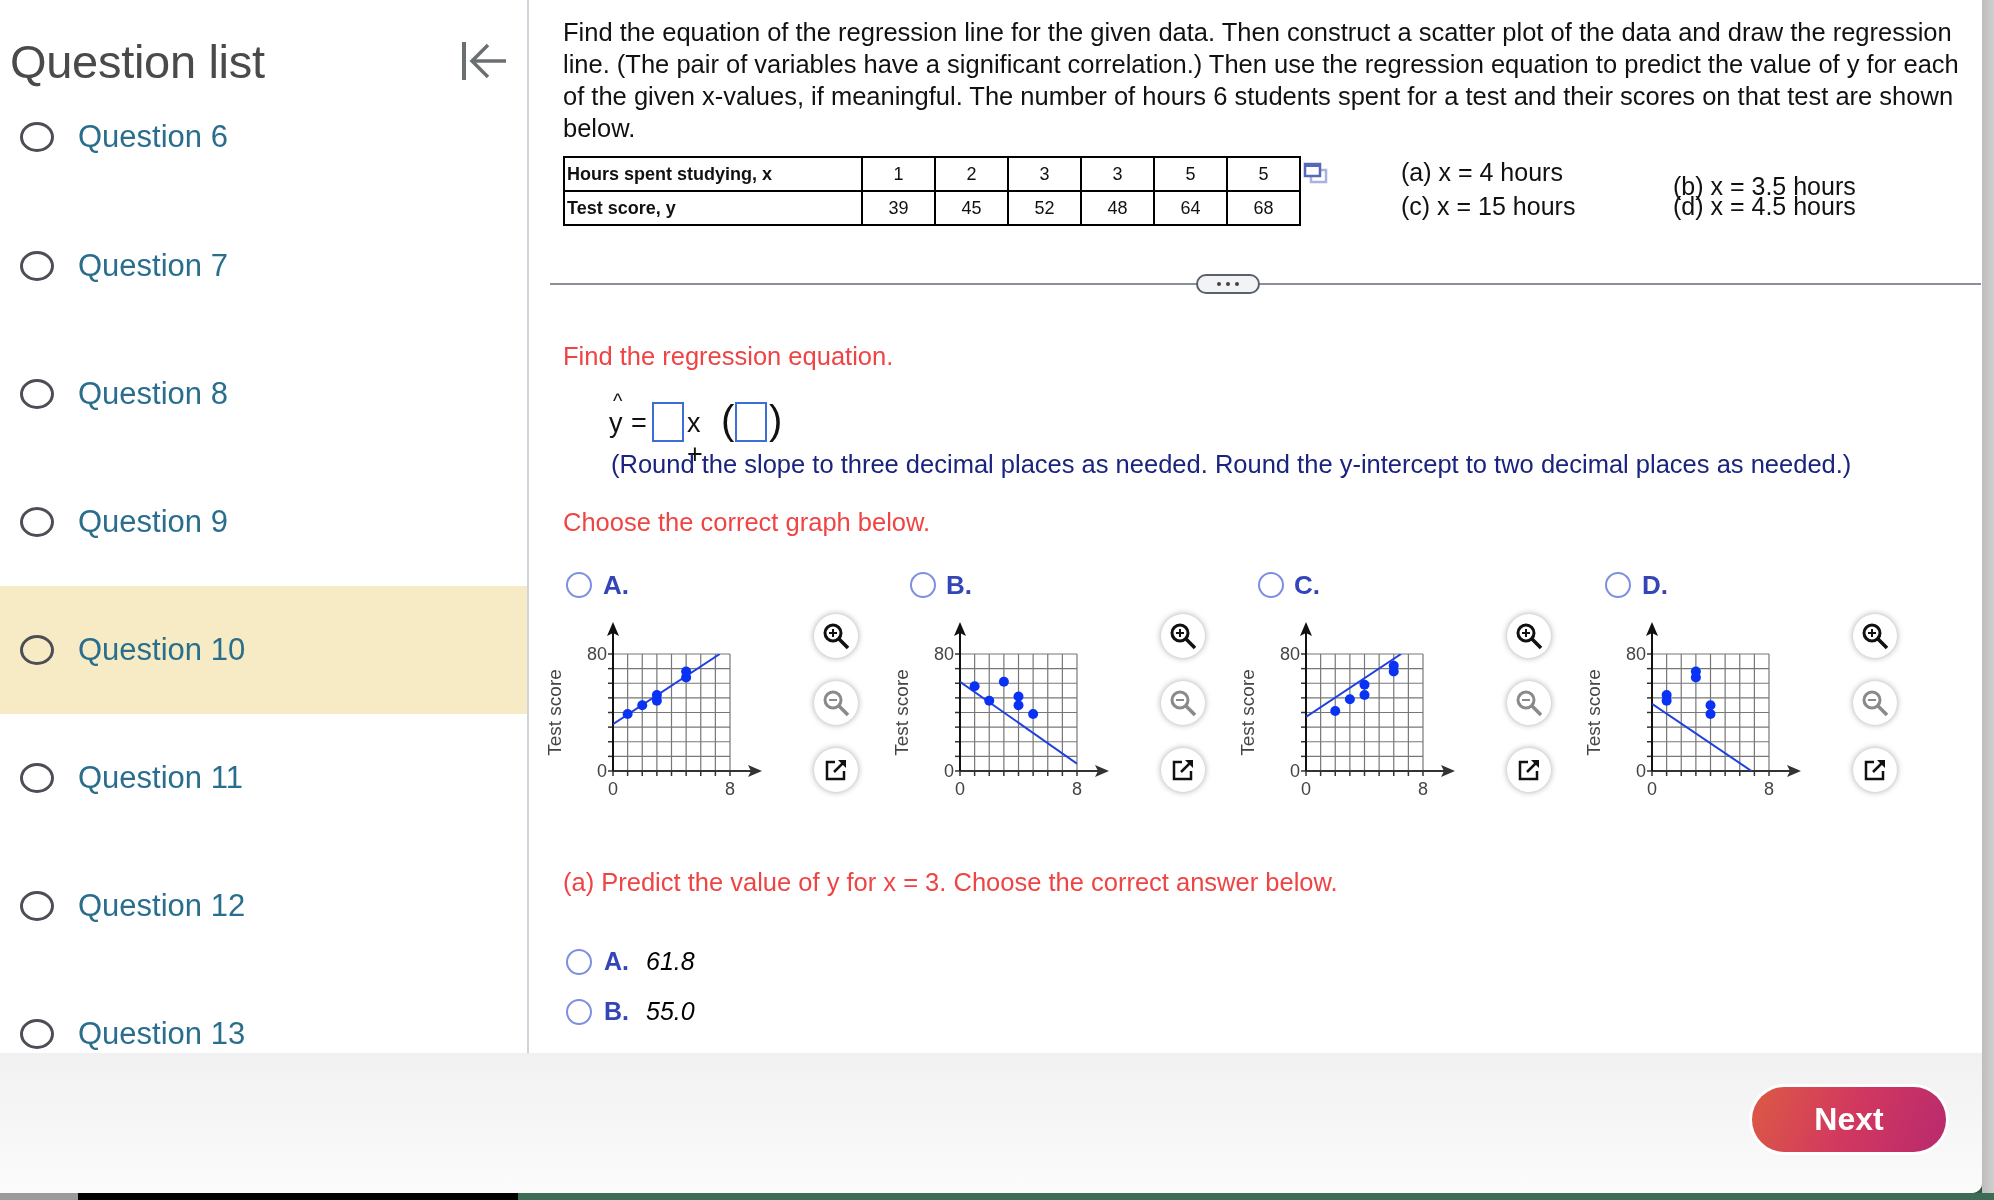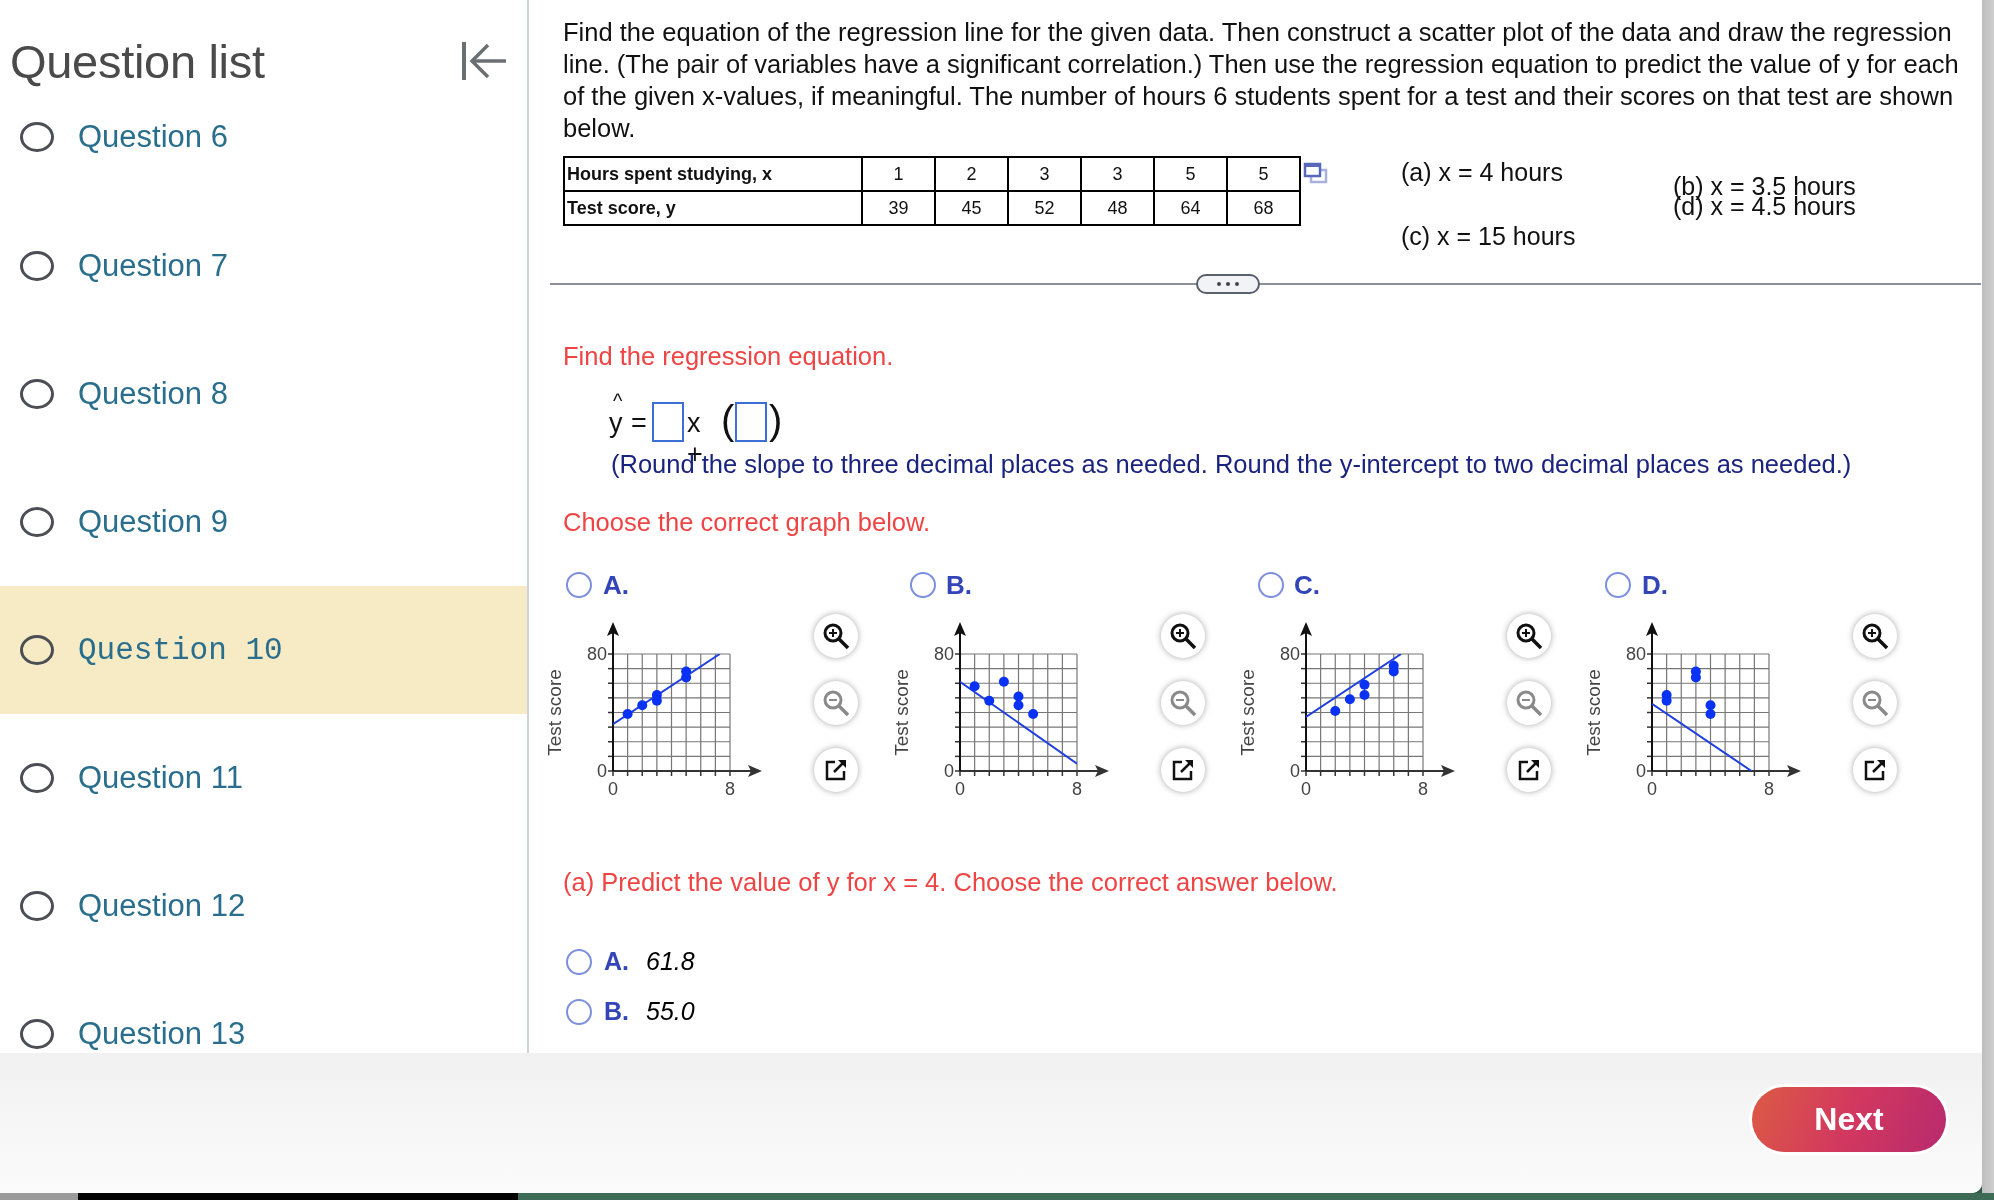--- a/index.html
+++ b/index.html
@@ -142,21 +142,21 @@
       <span class="q-label">Question 7</span>
     </div>
     <div class="q-item" style="top:330px;">
       <span class="q-radio"></span>
       <span class="q-label">Question 8</span>
     </div>
     <div class="q-item" style="top:458px;">
       <span class="q-radio"></span>
       <span class="q-label">Question 9</span>
     </div>
-    <div class="q-item active" style="top:586px;font-family:Liberation Mono, monospace;">
+    <div class="q-item active" style="top:586px;">
       <span class="q-radio"></span>
       <span class="q-label">Question 10</span>
     </div>
     <div class="q-item" style="top:714px;">
       <span class="q-radio"></span>
       <span class="q-label">Question 11</span>
     </div>
     <div class="q-item" style="top:842px;">
       <span class="q-radio"></span>
       <span class="q-label">Question 12</span>
@@ -196,21 +196,21 @@
     <div class="popout-icon">
       <svg width="26" height="24" viewBox="0 0 26 24">
         <rect x="8" y="8" width="15" height="12" fill="none" stroke="#a9b2de" stroke-width="2.5"></rect>
         <rect x="2" y="2" width="15" height="12" fill="#fff" stroke="#5868b8" stroke-width="2.5"></rect>
         <rect x="2" y="2" width="15" height="3" fill="#5868b8"></rect>
       </svg>
     </div>
 
     <div class="xval" style="left:870px; top:158px;">(a) x = 4 hours</div>
     <div class="xval" style="left:1142px; top:172px;">(b) x = 3.5 hours</div>
-    <div class="xval" style="left:870px; top:192px;margin-top:30px;">(c) x = 15 hours</div>
+    <div class="xval" style="left:870px; top:192px;">(c) x = 15 hours</div>
     <div class="xval" style="left:1142px; top:192px;">(d) x = 4.5 hours</div>
 
     <div class="divider"></div>
     <div class="expand-btn">
       <span></span>
         <span></span>
         <span></span>
     </div>
 
     <div class="prompt" style="left:32px; top:342px;">Find the regression equation.</div>
@@ -571,21 +571,21 @@
         </div>
       <div class="gbtn" style="left:283px; top:182px;">
           <svg width="26" height="26" viewBox="0 0 26 26">
             <polyline points="12,5 4,5 4,22 21,22 21,14" fill="none" stroke="#111" stroke-width="2.5"></polyline>
             <line x1="11" y1="15" x2="21" y2="5" stroke="#111" stroke-width="2.5"></line>
             <polygon points="15,3 23,3 23,11" fill="#111"></polygon>
           </svg>
         </div>
     </div>
 
-    <div class="prompt" style="left:32px; top:868px;">(a) Predict the value of y for x = 4. Choose the correct answer below.</div>
+    <div class="prompt" style="left:32px; top:868px;">(a) Predict the value of y for x = 3. Choose the correct answer below.</div>
 
     <div class="mc" style="top:947px;">
       <span class="opt-radio"></span>
       <span class="mc-letter">A.</span>
       <span class="mc-val">61.8</span>
     </div>
     <div class="mc" style="top:997px;">
       <span class="opt-radio"></span>
       <span class="mc-letter">B.</span>
       <span class="mc-val">55.0</span>

